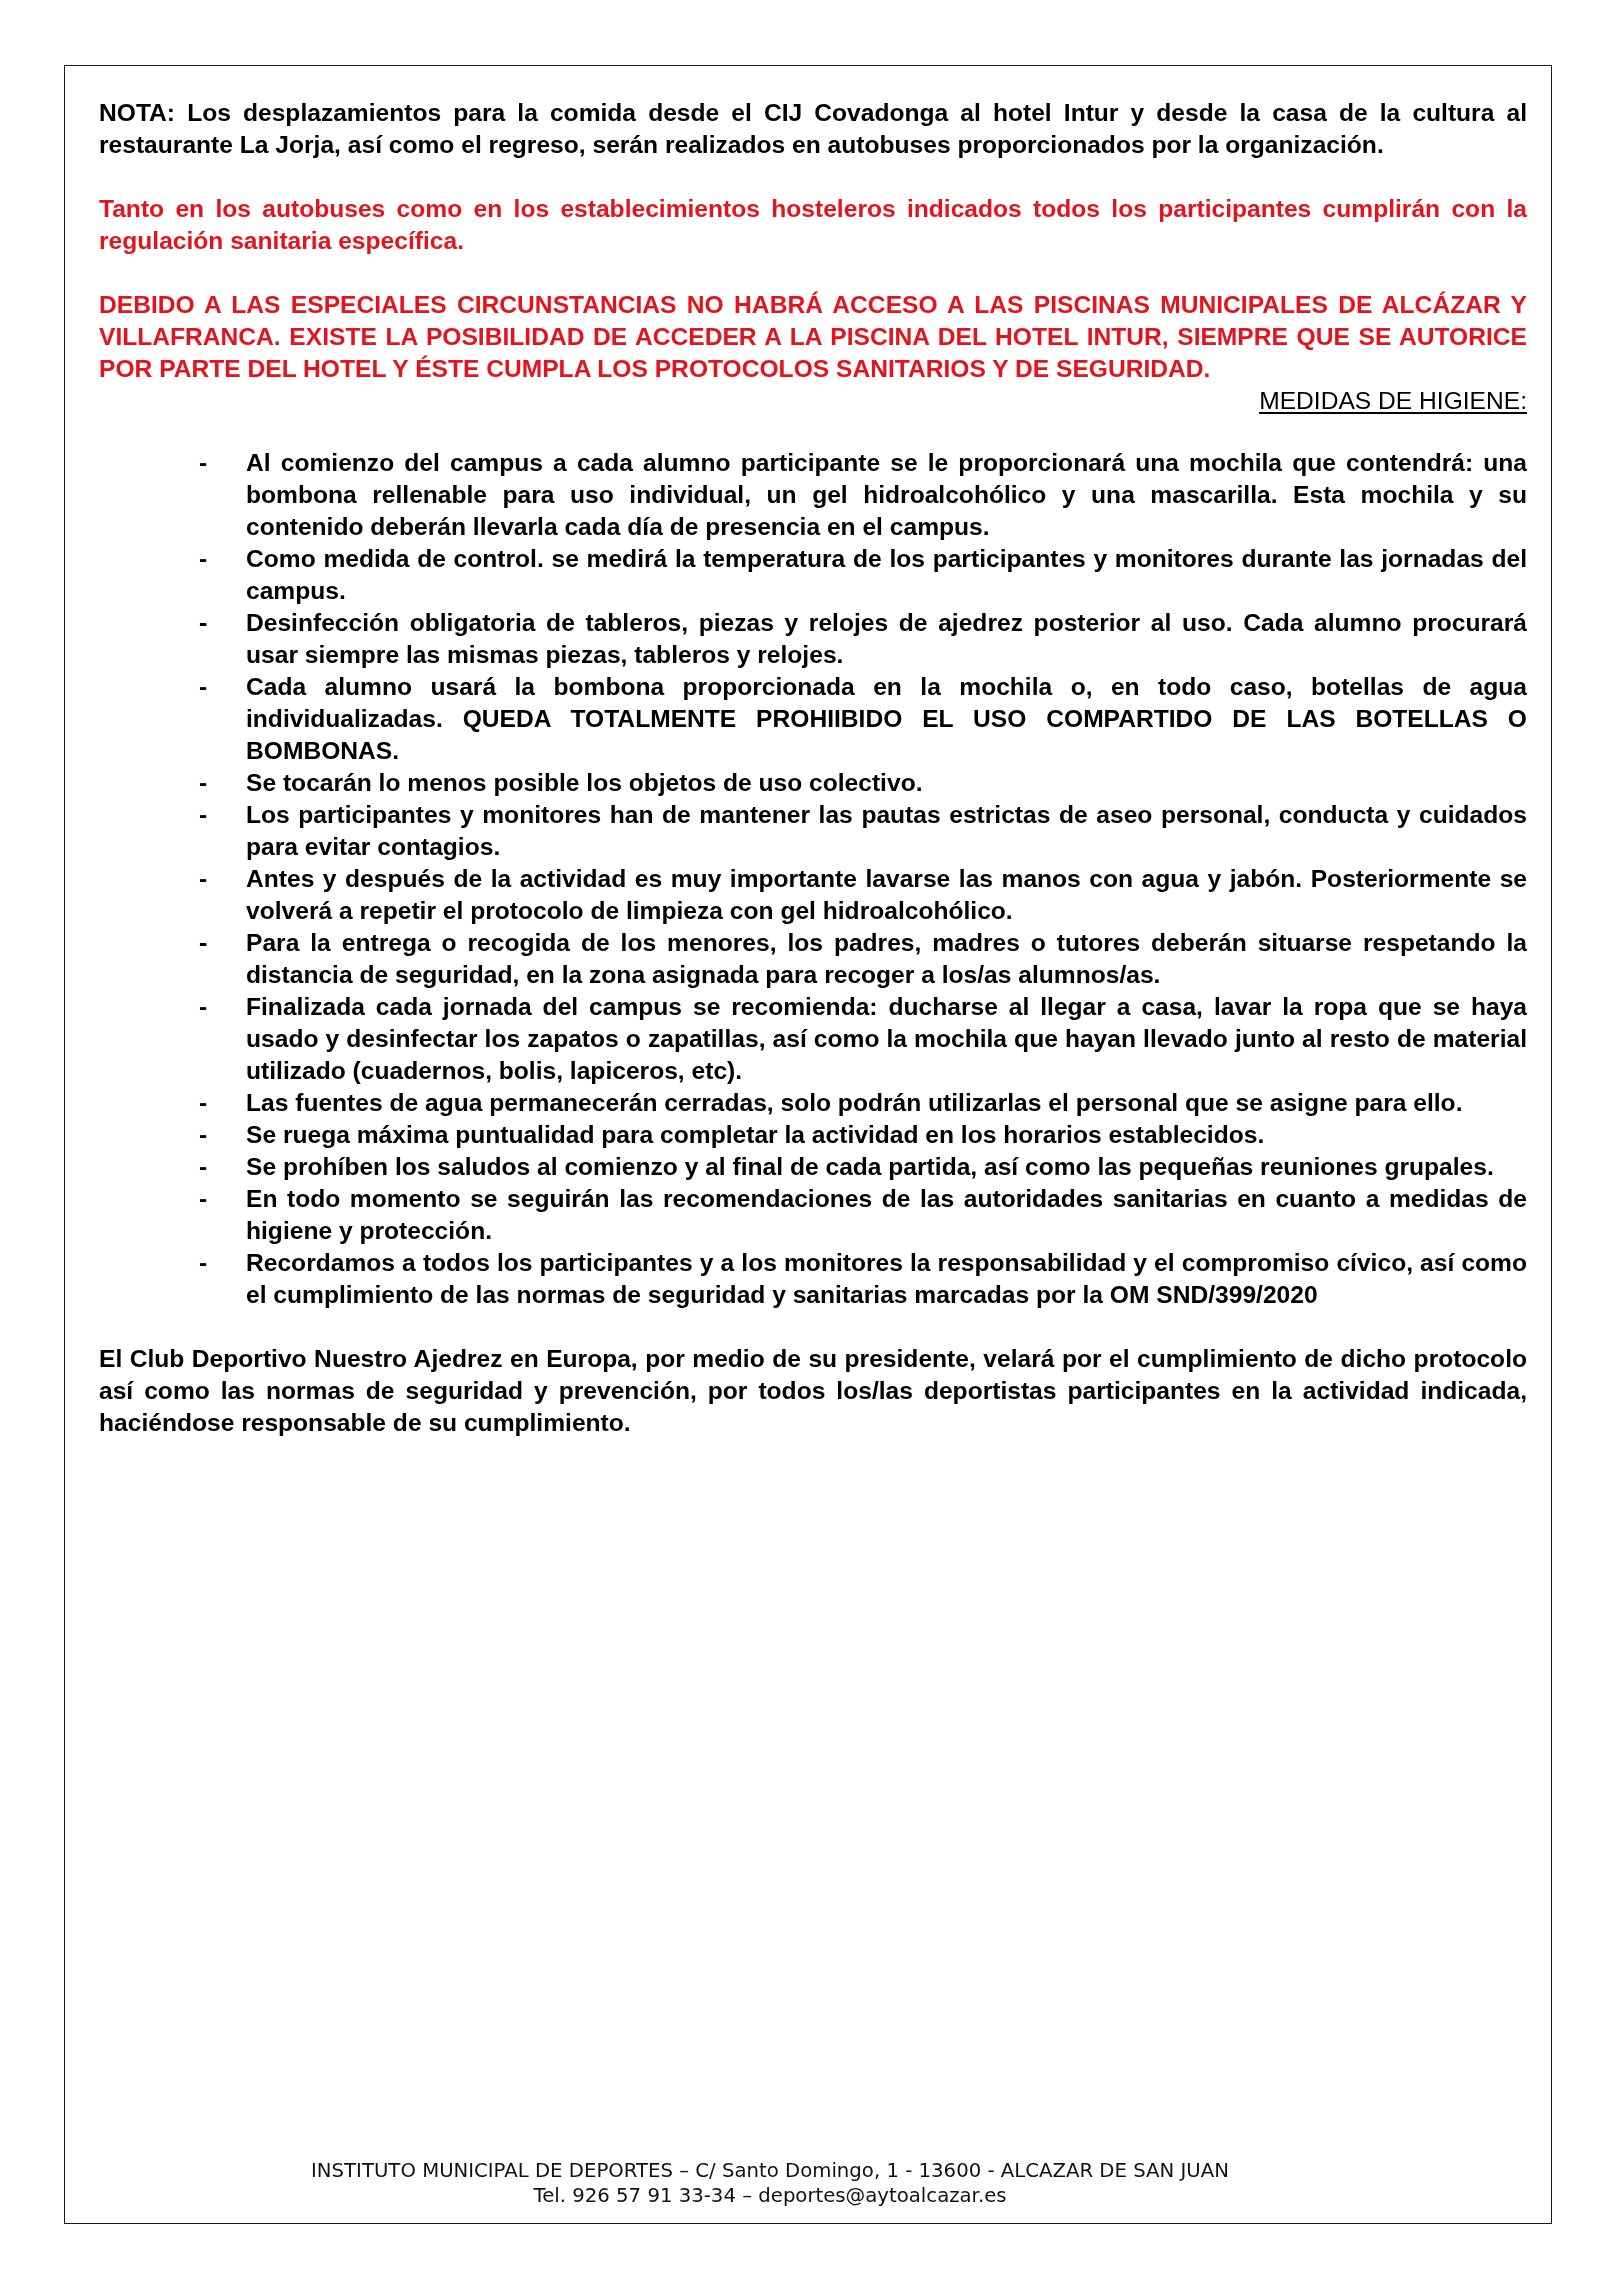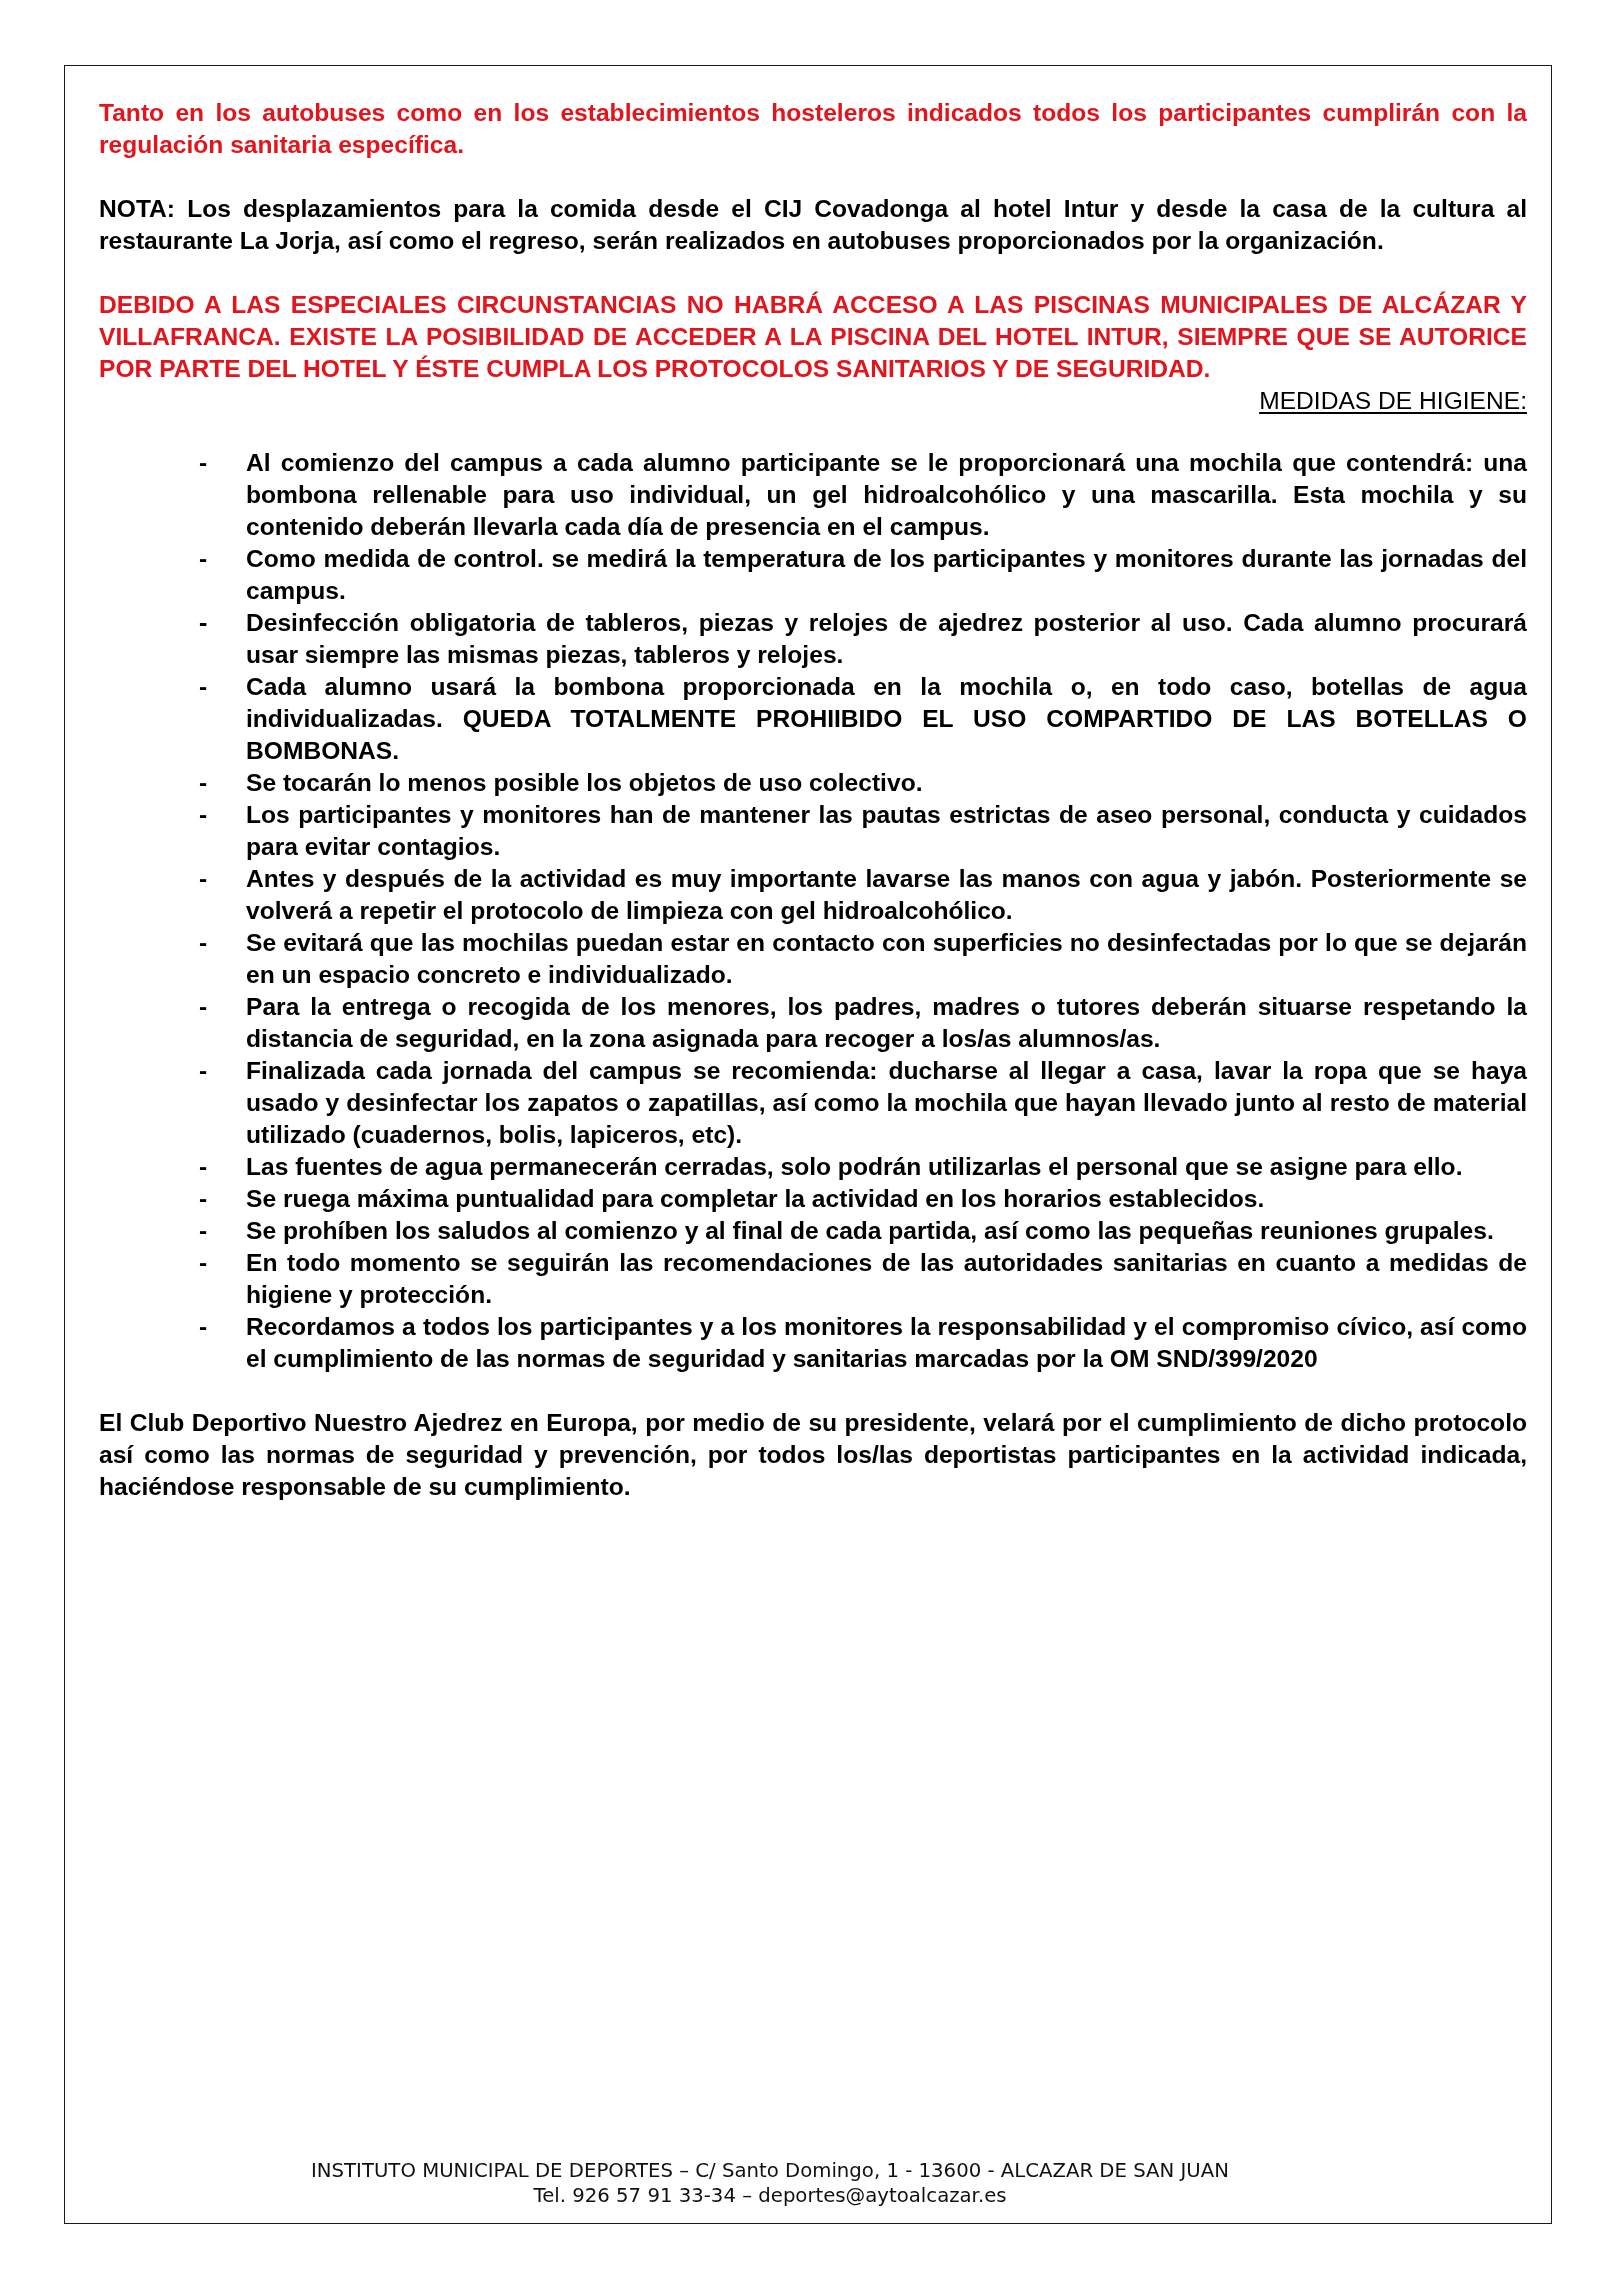--- a/index.html
+++ b/index.html
@@ -82,38 +82,38 @@
       line-height: 25px;
       color: #111111;
     }
   </style>
 </head>
 <body>
 
 <div class="page-frame"></div>
 
 <div class="content">
+  <p class="par" id="nota"><span>NOTA:</span><span> Los desplazamientos para la comida desde el CIJ Covadonga al hotel Intur y desde la casa de la cultura al restaurante La Jorja, así como el regreso, serán realizados en autobuses proporcionados por la organización.</span></p>
+
   <p class="par red" id="tanto">Tanto en los autobuses como en los establecimientos hosteleros indicados todos los participantes cumplirán con la  regulación sanitaria específica.</p>
-
-  <p class="par" id="nota"><span>NOTA:</span><span> Los desplazamientos para la comida desde el CIJ Covadonga al hotel Intur y desde la casa de la cultura al restaurante La Jorja, así como el regreso, serán realizados en autobuses proporcionados por la organización.</span></p>
 
   <p class="par red" id="debido">DEBIDO A LAS ESPECIALES CIRCUNSTANCIAS NO HABRÁ ACCESO A LAS PISCINAS MUNICIPALES DE ALCÁZAR Y VILLAFRANCA. EXISTE LA POSIBILIDAD DE ACCEDER A LA PISCINA DEL HOTEL INTUR, SIEMPRE QUE SE AUTORICE POR PARTE DEL HOTEL Y ÉSTE CUMPLA LOS PROTOCOLOS SANITARIOS Y DE SEGURIDAD.</p>
 
   <h2 class="section-heading">MEDIDAS DE HIGIENE:</h2>
 
   <ul class="measures" id="measures-list">
       <li><span class="dash">-</span><span>Al comienzo del campus a cada alumno participante se le proporcionará una mochila que contendrá: una bombona rellenable para uso individual, un gel hidroalcohólico y una mascarilla. Esta mochila y su contenido deberán llevarla cada día de presencia en el campus.</span></li>
       <li><span class="dash">-</span><span>Como medida de control. se medirá la temperatura de los participantes y monitores durante las jornadas del campus.</span></li>
       <li><span class="dash">-</span></li>
       <li><span class="dash">-</span><span>Desinfección obligatoria de tableros, piezas y relojes de ajedrez posterior al uso. Cada alumno procurará usar siempre las mismas piezas, tableros y relojes.</span></li>
       <li><span class="dash">-</span><span>Cada alumno usará la bombona proporcionada en la mochila o, en todo caso, botellas de agua individualizadas. QUEDA TOTALMENTE PROHIIBIDO EL USO COMPARTIDO DE LAS BOTELLAS O BOMBONAS.</span></li>
       <li><span class="dash">-</span><span>Se tocarán lo menos posible los objetos de uso colectivo.</span></li>
       <li><span class="dash">-</span><span>Los participantes y monitores han de mantener las pautas estrictas de aseo personal, conducta y cuidados para evitar contagios.</span></li>
       <li><span class="dash">-</span><span>Antes y después de la actividad es muy importante lavarse las manos con agua y jabón. Posteriormente se volverá a repetir el protocolo de limpieza con gel hidroalcohólico.</span></li>
-      <li><span class="dash">-</span><span>Se evitará que las mochilas puedan estar en contacto con superficies no desinfectadas por lo que se dejarán en un espacio concreto e individualizado.</span></li>
+      <li><span class="dash">-</span></li>
       <li><span class="dash">-</span><span>Para la entrega o recogida de los menores, los padres, madres o tutores deberán situarse respetando la distancia de seguridad, en la zona asignada para recoger a los/as alumnos/as.</span></li>
       <li><span class="dash">-</span><span>Finalizada cada jornada del campus se recomienda: ducharse al llegar a casa, lavar la ropa que se haya usado y  desinfectar los zapatos o zapatillas, así como la mochila que hayan llevado junto al resto de material utilizado (cuadernos, bolis, lapiceros, etc).</span></li>
       <li><span class="dash">-</span><span>Las fuentes de agua permanecerán cerradas, solo podrán utilizarlas el personal que se asigne para ello.</span></li>
       <li><span class="dash">-</span><span>Se ruega máxima puntualidad para completar la actividad en los horarios establecidos.</span></li>
       <li><span class="dash">-</span><span>Se prohíben los saludos al comienzo y al final de cada partida, así como las pequeñas reuniones grupales.</span></li>
       <li><span class="dash">-</span><span>En todo momento se seguirán las recomendaciones de las autoridades sanitarias en cuanto a medidas de higiene y protección.</span></li>
       <li><span class="dash">-</span><span>Recordamos a todos los participantes y a los monitores la responsabilidad y el compromiso cívico, así como el cumplimiento de las normas de seguridad y sanitarias marcadas por la OM SND/399/2020</span></li>
     </ul>
 
   <p class="par">El Club Deportivo Nuestro Ajedrez en Europa, por medio de su presidente,  velará por el cumplimiento de dicho protocolo así como las normas de seguridad y prevención, por todos los/las deportistas participantes en la actividad indicada,  haciéndose responsable de su cumplimiento.</p>

